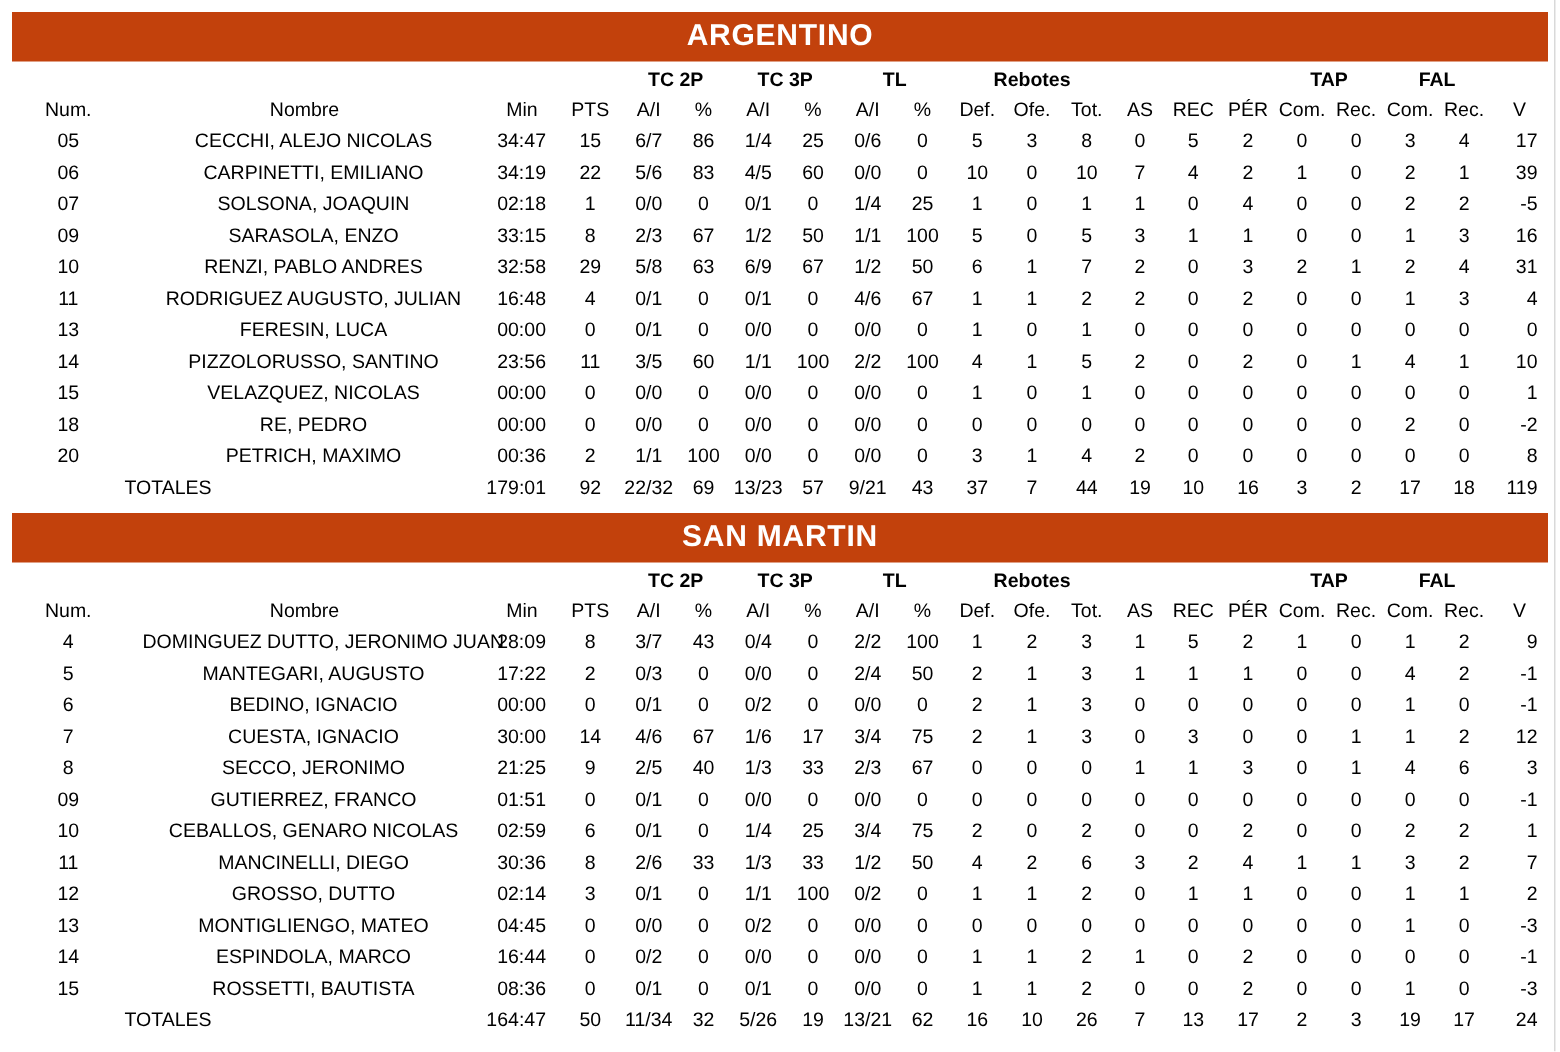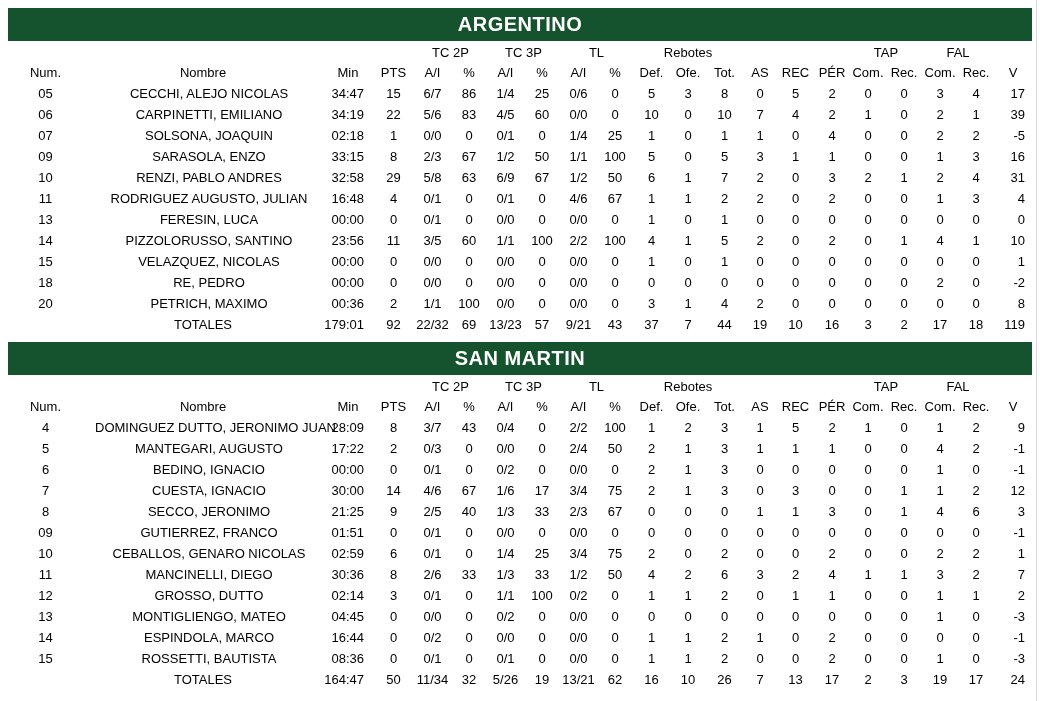--- a/index.html
+++ b/index.html
@@ -9,21 +9,21 @@
     font-family: "Liberation Sans", sans-serif;
     color: #000000;
     overflow: hidden;
     position: relative;
   }
   .page { position: relative; width: 1040px; height: 701px; }
   .team-section { margin: 0 8px; }
   .team-section.first { padding-top: 8px; }
   .team-section.second { padding-top: 7px; }
   .title-bar {
-    background: #14532d;
+    background: #c2410c;
     color: #ffffff;
     height: 33px;
     line-height: 33px;
     text-align: center;
     font-size: 20px;
     font-weight: bold;
     letter-spacing: 0.5px;
   }
   table.stats {
     border-collapse: collapse;
@@ -33,26 +33,26 @@
   }
   table.stats th, table.stats td {
     font-size: 13px;
     text-align: center;
     vertical-align: middle;
     height: 21px;
     padding: 0;
     white-space: nowrap;
     overflow: visible;
   }
-  table.stats tr.group-row th { height: 19px; font-weight: normal; }
+  table.stats tr.group-row th { height: 19px; font-weight: bold; }
   table.stats tr.header-row th { font-weight: normal; }
   table.stats td.name-cell { text-align: center; padding-left: 12px; }
   table.stats td.min-cell  { text-align: right; padding-right: 9px; }
   table.stats td.v-cell    { text-align: right; padding-right: 7px; }
-  table.stats td.totals-label { text-align: center; }
+  table.stats td.totals-label { text-align: left; }
   .right-edge-line {
     position: absolute;
     left: 1036px; top: 0;
     width: 1px; height: 701px;
     background: #d9d9d9;
   }
 </style>
 </head>
 <body>
 

